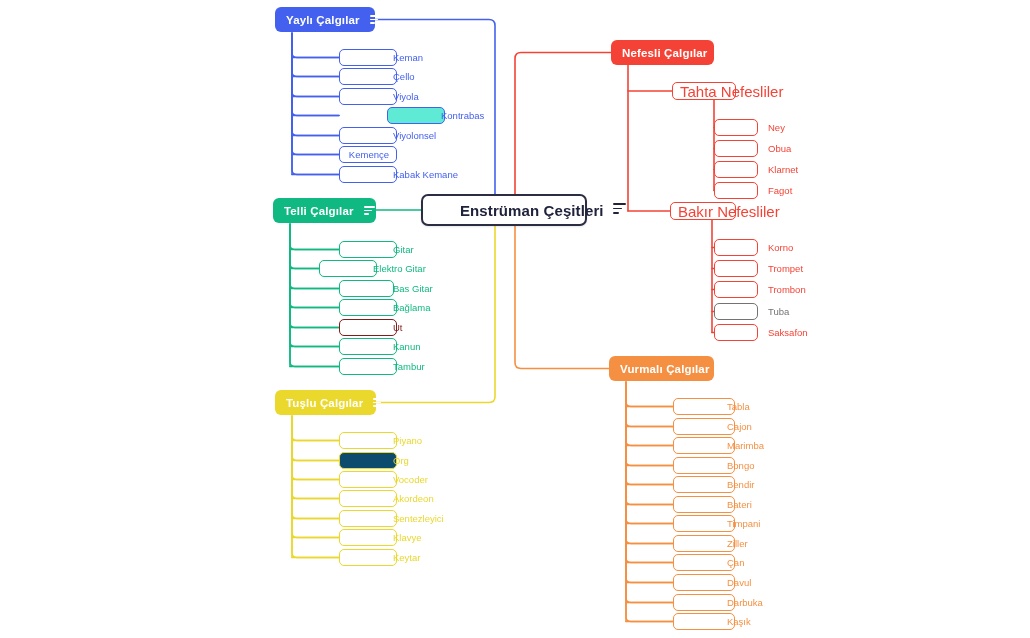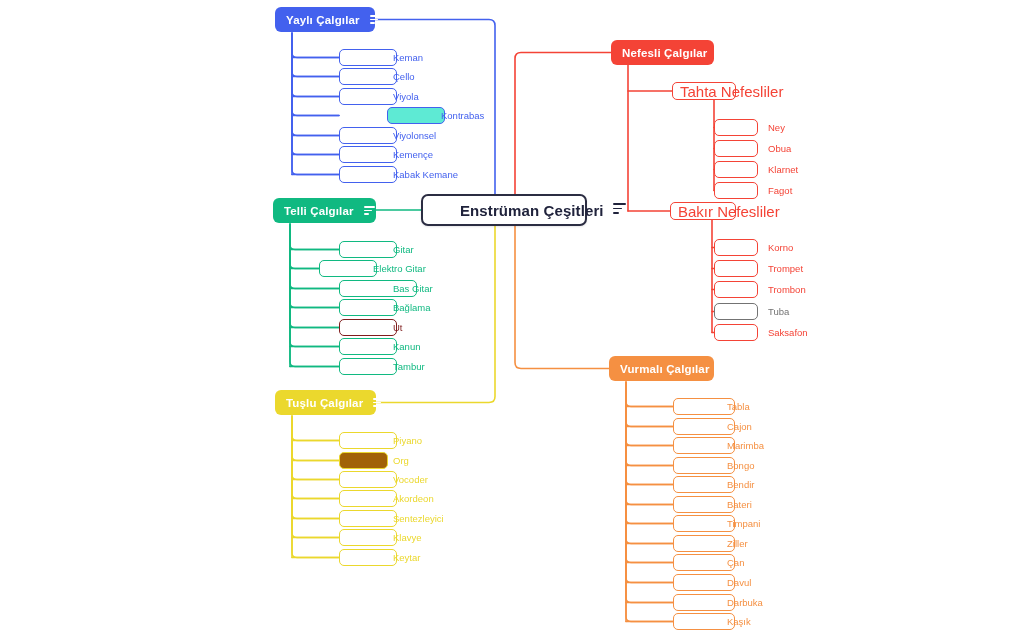--- a/index.html
+++ b/index.html
@@ -233,41 +233,41 @@
       </div>
       <div class="node leaf" style="left: 339px; top: 88px; width: 58px; color: rgb(67, 97, 238); background: rgb(255, 255, 255);">
         <span class="label">Viyola</span>
       </div>
       <div class="node leaf" style="left: 339px; top: 107px; width: 58px; color: rgb(67, 97, 238); background: #5eead4; margin-left: 48px;">
         <span class="label">Kontrabas</span>
       </div>
       <div class="node leaf" style="left: 339px; top: 127px; width: 58px; color: rgb(67, 97, 238); background: rgb(255, 255, 255);">
         <span class="label">Viyolonsel</span>
       </div>
-      <div class="node leaf" style="left: 339px; top: 146px; width: 58px; color: rgb(67, 97, 238); background: rgb(255, 255, 255);">
+      <div class="node leaf" style="left: 339px; top: 146px; width: 58px; color: rgb(67, 97, 238); background: rgb(255, 255, 255); justify-content: flex-end;">
         <span class="label">Kemençe</span>
       </div>
       <div class="node leaf" style="left: 339px; top: 166px; width: 58px; color: rgb(67, 97, 238); background: rgb(255, 255, 255);">
         <span class="label">Kabak Kemane</span>
       </div>
       <div class="node branch" style="left: 273px; top: 198px; width: 103px; height: 25px; background: rgb(16, 185, 129);">
         <span class="label">Telli Çalgılar</span>
         <span class="list-icon">
           <i></i>
           <i></i>
           <i></i>
         </span>
       </div>
       <div class="node leaf" style="left: 339px; top: 241px; width: 58px; color: rgb(16, 185, 129); background: rgb(255, 255, 255);">
         <span class="label">Gitar</span>
       </div>
       <div class="node leaf" style="left: 319px; top: 260px; width: 58px; color: rgb(16, 185, 129); background: rgb(255, 255, 255);">
         <span class="label">Elektro Gitar</span>
       </div>
-      <div class="node leaf" style="left: 339px; top: 280px; width: 78px; color: rgb(16, 185, 129); background: rgb(255, 255, 255);">
+      <div class="node leaf" style="left: 339px; top: 280px; width: 55px; color: rgb(16, 185, 129); background: rgb(255, 255, 255);">
         <span class="label">Bas Gitar</span>
       </div>
       <div class="node leaf" style="left: 339px; top: 299px; width: 58px; color: rgb(16, 185, 129); background: rgb(255, 255, 255);">
         <span class="label">Bağlama</span>
       </div>
       <div class="node leaf" style="left: 339px; top: 319px; width: 58px; color: #7f1d1d; background: rgb(255, 255, 255);">
         <span class="label">Ut</span>
       </div>
       <div class="node leaf" style="left: 339px; top: 338px; width: 58px; color: rgb(16, 185, 129); background: rgb(255, 255, 255);">
         <span class="label">Kanun</span>
@@ -279,21 +279,21 @@
         <span class="label">Tuşlu Çalgılar</span>
         <span class="list-icon">
           <i></i>
           <i></i>
           <i></i>
         </span>
       </div>
       <div class="node leaf" style="left: 339px; top: 432px; width: 58px; color: rgb(235, 216, 45); background: rgb(255, 255, 255);">
         <span class="label">Piyano</span>
       </div>
-      <div class="node leaf" style="left: 339px; top: 452px; width: 49px; color: rgb(235, 216, 45); background: #a16207;">
+      <div class="node leaf" style="left: 339px; top: 452px; width: 58px; color: rgb(235, 216, 45); background: #0c4a6e;">
         <span class="label">Org</span>
       </div>
       <div class="node leaf" style="left: 339px; top: 471px; width: 58px; color: rgb(235, 216, 45); background: rgb(255, 255, 255);">
         <span class="label">Vocoder</span>
       </div>
       <div class="node leaf" style="left: 339px; top: 490px; width: 58px; color: rgb(235, 216, 45); background: rgb(255, 255, 255);">
         <span class="label">Akordeon</span>
       </div>
       <div class="node leaf" style="left: 339px; top: 510px; width: 58px; color: rgb(235, 216, 45); background: rgb(255, 255, 255);">
         <span class="label">Sentezleyici</span>

